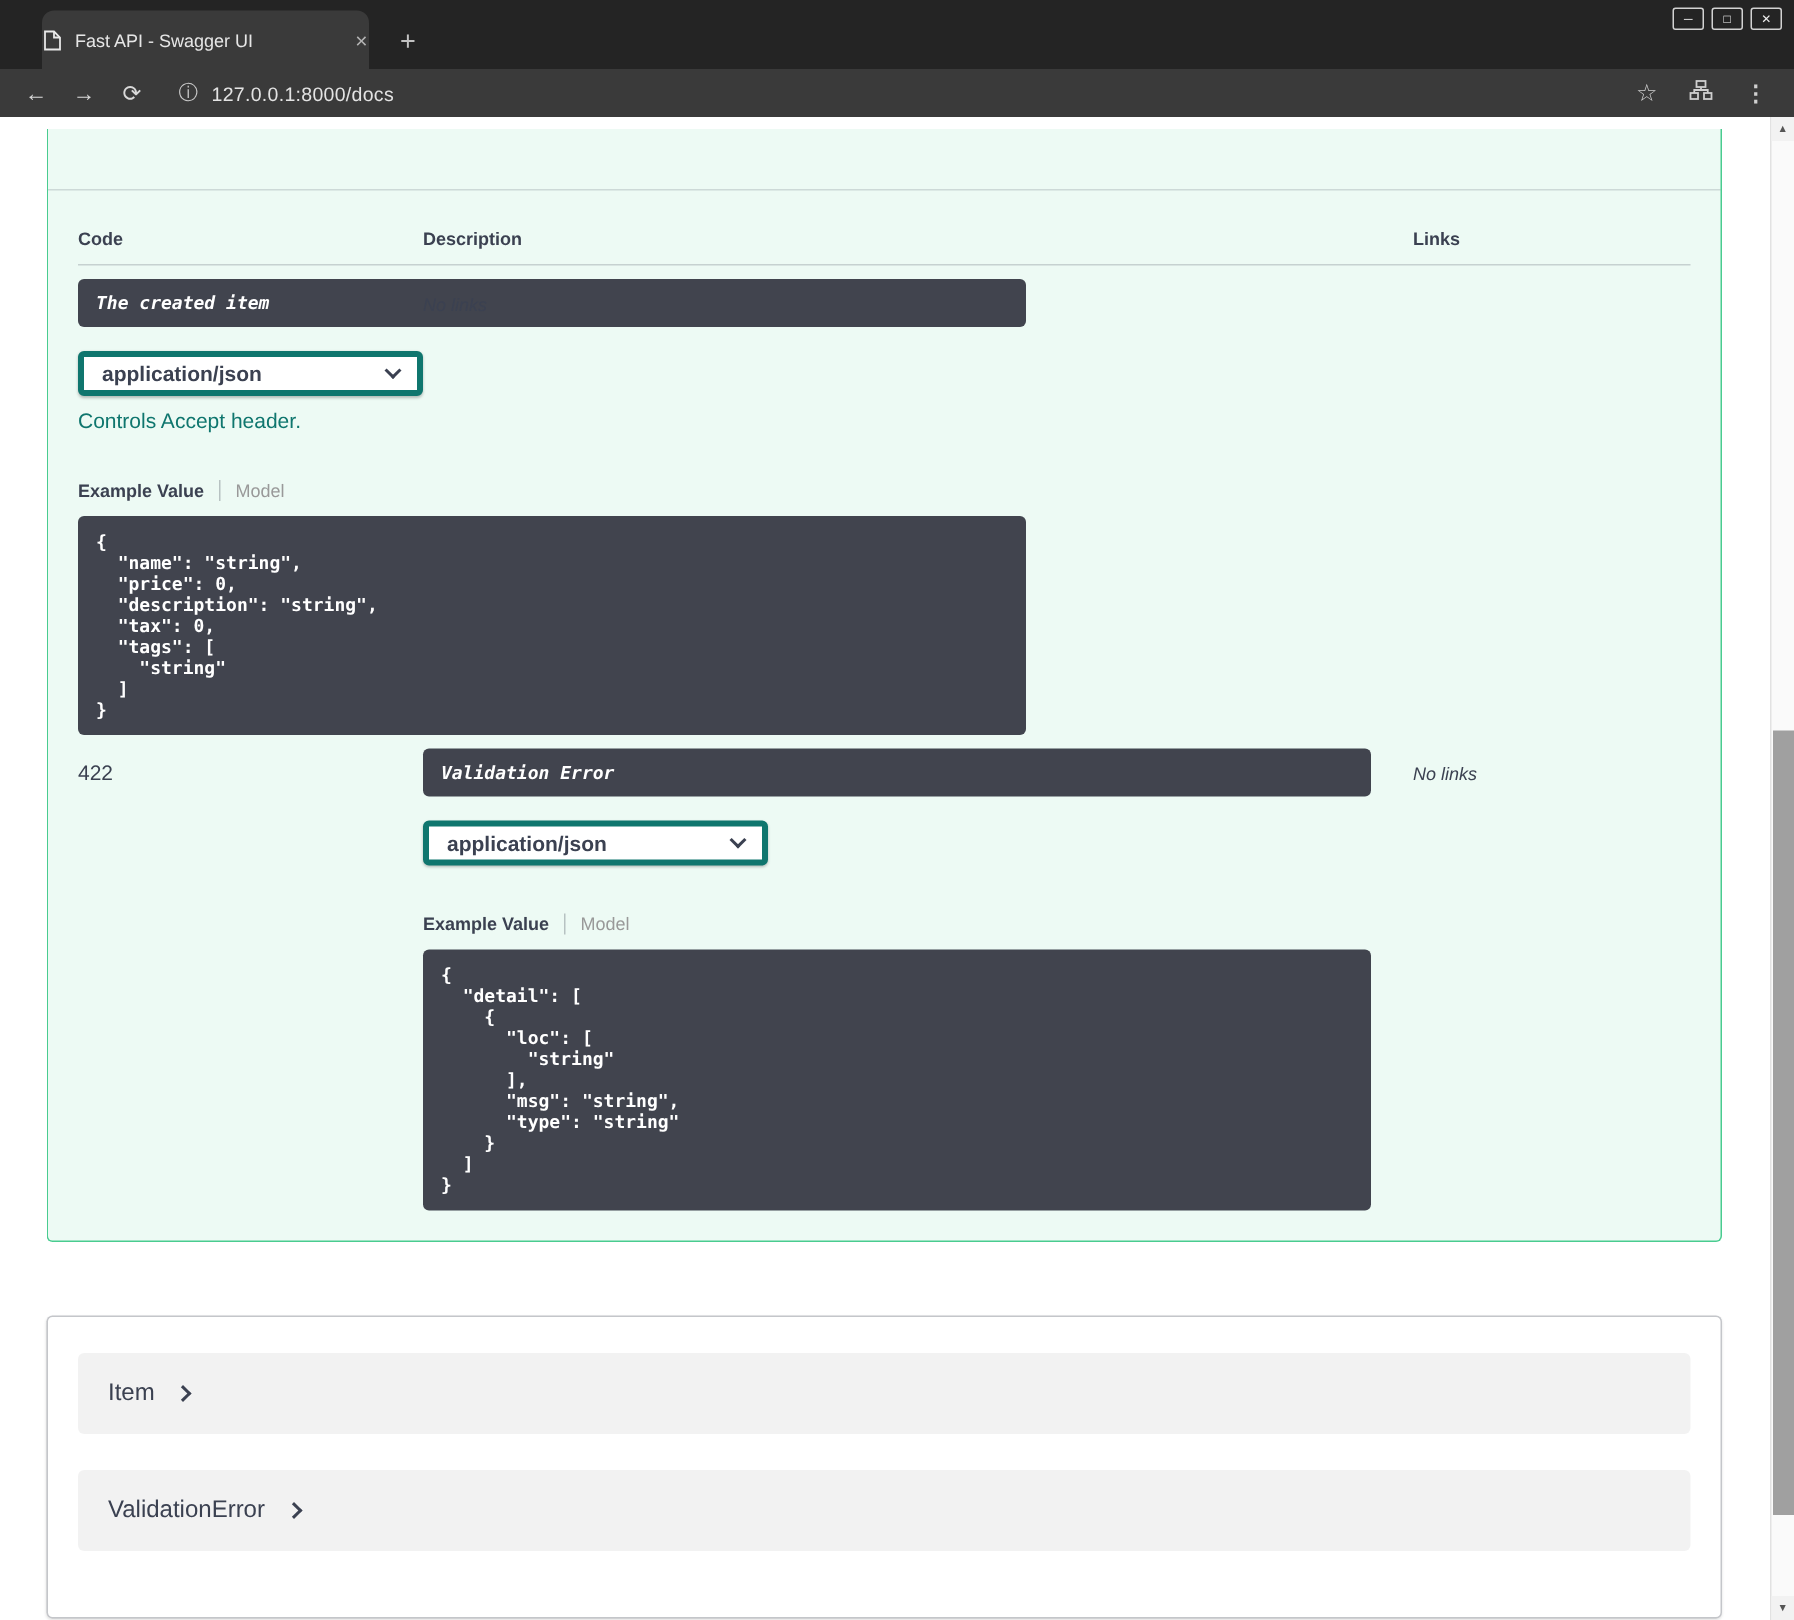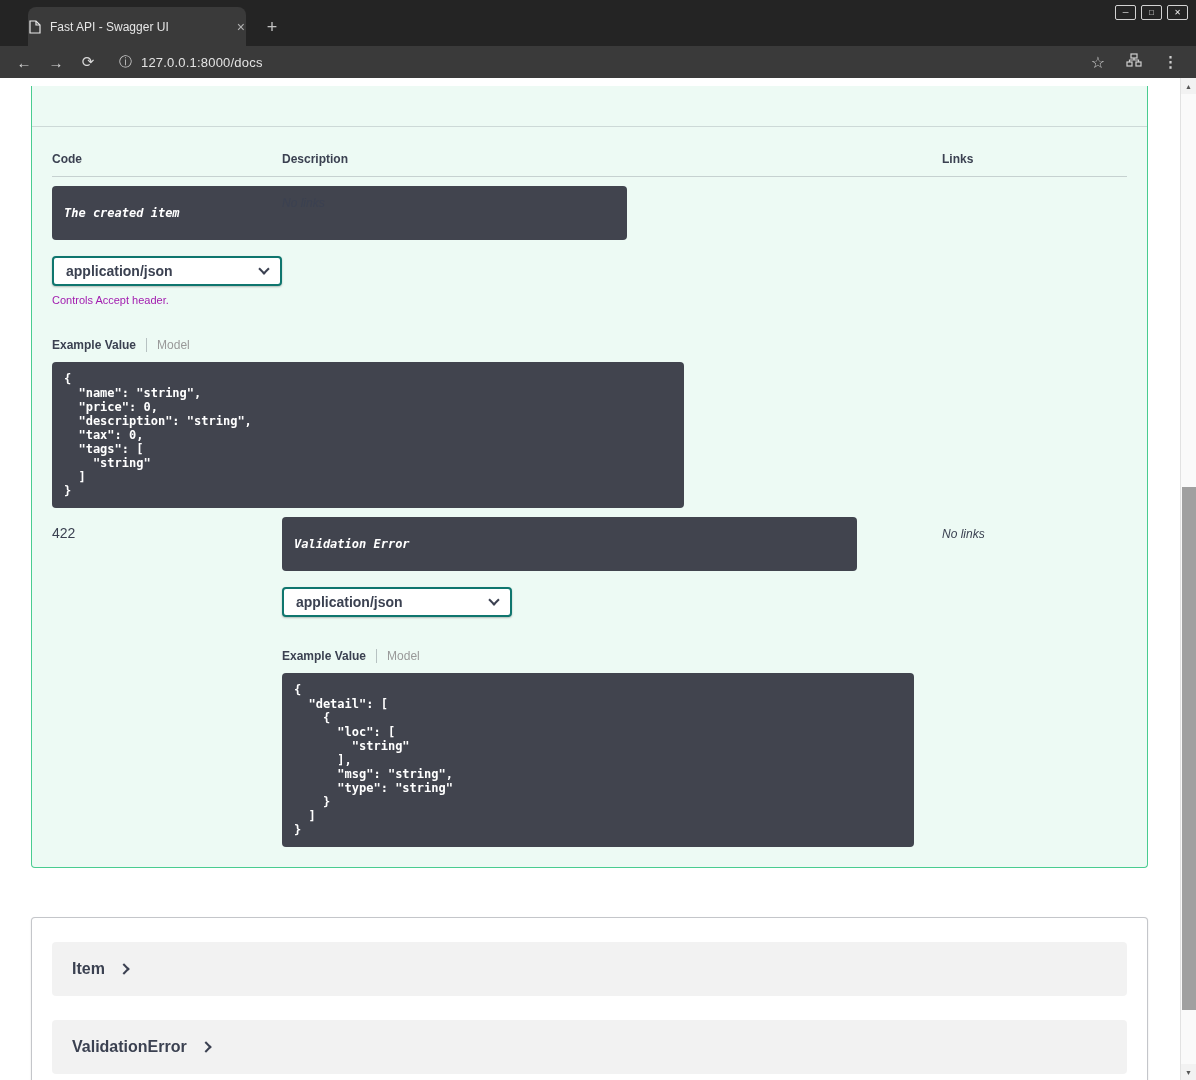--- a/index.html
+++ b/index.html
@@ -34,47 +34,47 @@
   .opblock { margin:8px 0 0 31px; width:1117px; background:#edfaf4; border:1px solid #49cc90; border-top:none; border-radius:0 0 4px 4px; }
   .opblock-spacer { height:41px; border-bottom:1px solid rgba(59,65,81,.18); }
   .responses-header { background:rgba(255,255,255,.8); padding:16px 20px; border-bottom:1px solid rgba(59,65,81,.18); }
   .responses-header h4 { font-size:14px; color:#3b4151; font-weight:700; }
   .responses-table { padding:0 20px 20px; }
   .rt-head { display:grid; grid-template-columns:230px 660px 187px; padding:25px 0 10px; border-bottom:1px solid rgba(59,65,81,.22); }
   .rt-head div { font-size:12px; font-weight:700; color:#3b4151; }
   .rt-row { display:grid; grid-template-columns:230px 660px 187px; padding-top:9px; }
   .code-cell { font-size:14px; color:#3b4151; padding-top:8px; }
   .links-cell { font-size:12px; font-style:italic; color:#3b4151; padding-top:10px; }
-  .desc-box { width:575px; background:#41444e; border-radius:4px; padding:20px 12px; color:#fff;
+  .desc-box { width:632px; background:#41444e; border-radius:4px; padding:9px 12px; color:#fff;
               font-family:"DejaVu Sans Mono", monospace; font-size:12px; font-style:italic; font-weight:700; }
-  .media-select { margin-top:16px; width:230px; height:30px; background:#fff; border:2px solid #0f766e; border-radius:4px;
+  .media-select { margin-top:16px; width:230px; height:30px; background:#fff; border:4px solid #0f766e; border-radius:4px;
                   display:flex; align-items:center; justify-content:space-between; padding:0 12px;
                   font-size:14px; font-weight:700; color:#3b4151; box-shadow:0 1px 2px rgba(0,0,0,.25); }
   .chev-down { width:8px; height:8px; border-right:2px solid #3b4151; border-bottom:2px solid #3b4151;
                transform:rotate(45deg); margin-top:-4px; }
-  .controls-note { margin-top:8px; font-size:11px; color:#a21caf; }
+  .controls-note { margin-top:8px; font-size:14px; color:#0f766e; }
   .tabs-row { margin-top:32px; display:flex; align-items:flex-start; }
   .tab-example { font-size:12px; font-weight:700; color:#3b4151; }
   .tab-sep { width:1px; height:14px; background:rgba(59,65,81,.3); margin:0 10px; }
   .tab-model { font-size:12px; color:#999; }
   .code-block { margin-top:10px; width:632px; background:#41444e; border-radius:4px; padding:10px 12px; color:#fff;
                 font-family:"DejaVu Sans Mono", monospace; font-size:12px; line-height:14px; font-weight:600; white-space:pre; }
 
   
   .schemas-card { margin:49px 0 0 31px; width:1117px; background:#fff; border:1px solid rgba(59,65,81,.3);
                   border-radius:4px; box-shadow:0 1px 2px rgba(0,0,0,.12); }
   .schemas-header { display:flex; align-items:center; justify-content:space-between; padding:9px 20px;
                     border-bottom:1px solid rgba(59,65,81,.15); }
   .schemas-header h3 { font-size:16px; color:#3b4151; font-weight:700; }
   .schemas-chev { width:11px; height:11px; border-right:2px solid #3b4151; border-bottom:2px solid #3b4151;
                   transform:rotate(45deg); margin:-4px 6px 0 0; }
   .models { padding:24px 20px 20px; }
   .model-row { height:54px; background:rgba(0,0,0,.05); border-radius:4px; display:flex; align-items:center;
                padding:0 20px; margin-bottom:24px; }
-  .model-name { font-size:16px; font-weight:700; color:#3b4151; }
+  .model-name { font-size:16px; font-weight:400; color:#3b4151; }
   .chev-right { width:8px; height:8px; border-top:2px solid #3b4151; border-right:2px solid #3b4151;
                 transform:rotate(45deg); margin-left:15px; }
 
   
   .scrollbar { position:absolute; top:0; right:0; width:16px; height:1002px; background:#fafafa; border-left:1px solid #e2e2e2; }
   .sb-btn { position:absolute; left:0; width:15px; height:16px; display:flex; align-items:center; justify-content:center;
             color:#555; font-size:7px; background:#f2f2f2; }
   .sb-up { top:0; }
   .sb-down { bottom:0; }
   .sb-thumb { position:absolute; left:1px; top:409px; width:14px; height:523px; background:#a0a0a0; }

